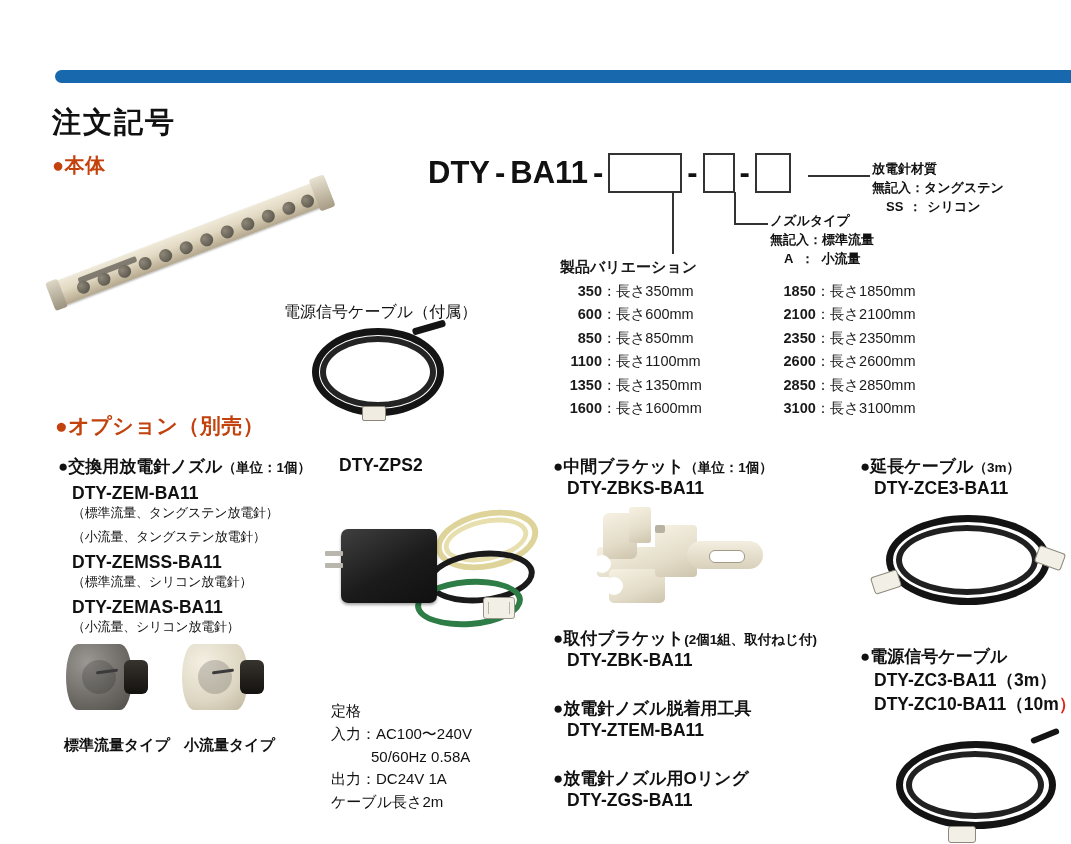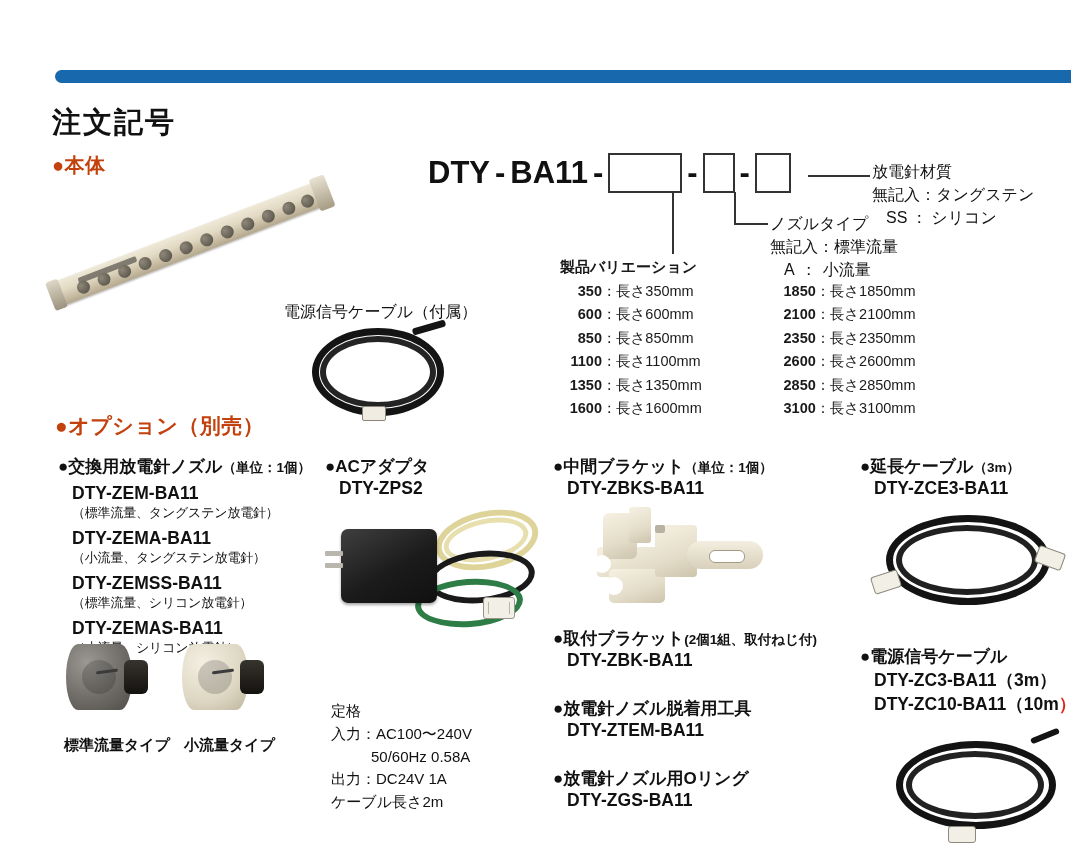--- a/index.html
+++ b/index.html
@@ -86,21 +86,21 @@
   .dash{font-size:31px;font-weight:bold;margin:0 5px;color:#111;}
   .cbox{border:2px solid #333;background:#fff;}
   .cbox.wide{width:70px;height:36px;}
   .cbox.narrow{width:28px;height:36px;}
   .cbox.narrow2{width:32px;height:36px;}
 
   .lead{position:absolute;background:#333;}
   .lead.v{width:2px;}
   .lead.h{height:2px;}
 
-  .annot{position:absolute;font-size:16px;font-weight:normal;color:#111;line-height:1.45;white-space:nowrap;}
+  .annot{position:absolute;font-size:13px;font-weight:bold;color:#111;line-height:1.45;white-space:nowrap;}
   .annot .ln{display:block;}
 
   
   #variation{position:absolute;left:560px;top:258px;}
   #variation .vt-title{font-size:15px;font-weight:bold;margin-bottom:3px;}
   .vcols{display:flex;gap:72px;}
   .vcol{font-size:14.5px;line-height:1.62;}
   .vcol .vrow{white-space:nowrap;}
   .vcol .vkey{display:inline-block;width:42px;text-align:right;font-weight:bold;}
   .vcol .vsep{display:inline-block;width:14px;text-align:center;}
@@ -347,21 +347,20 @@
   <div id="opt-head" class="bullet-head">●オプション（別売）</div>
 
   <div class="col" id="col1">
     <div class="opt-title">
       <span>●交換用放電針ノズル</span><span class="small">（単位：1個）</span>
     </div>
     <div style="height:5px"></div>
     <div class="model">DTY-ZEM-BA11</div>
     <div class="desc">（標準流量、タングステン放電針）</div>
     <div style="height:6px"></div>
-    <div class="model">DTY-ZEMA-BA11</div>
     <div class="desc">（小流量、タングステン放電針）</div>
     <div style="height:6px"></div>
     <div class="model">DTY-ZEMSS-BA11</div>
     <div class="desc">（標準流量、シリコン放電針）</div>
     <div style="height:6px"></div>
     <div class="model">DTY-ZEMAS-BA11</div>
     <div class="desc">（小流量、シリコン放電針）</div>
 
     <div class="nozzle-wrap">
       <div class="nozzle nz-gray" style="left:2px;top:0;">
@@ -373,21 +372,20 @@
         <div class="cup"></div>
           <div class="pin"></div>
           <div class="stem"></div>
       </div>
       <div class="nozzle-cap" style="left:0px;top:96px;">標準流量タイプ</div>
       <div class="nozzle-cap" style="left:120px;top:96px;">小流量タイプ</div>
     </div>
   </div>
 
   <div class="col" id="col2">
-    <div class="opt-title">●ACアダプタ</div>
     <div class="model">DTY-ZPS2</div>
 
     <div class="adapter-img">
       <div class="wire-yellow"></div>
       <div class="wire-yellow w2"></div>
       <div class="wire-black"></div>
       <div class="wire-green"></div>
       <div class="adapter-body">
         <div class="prong p1"></div>
           <div class="prong p2"></div>

